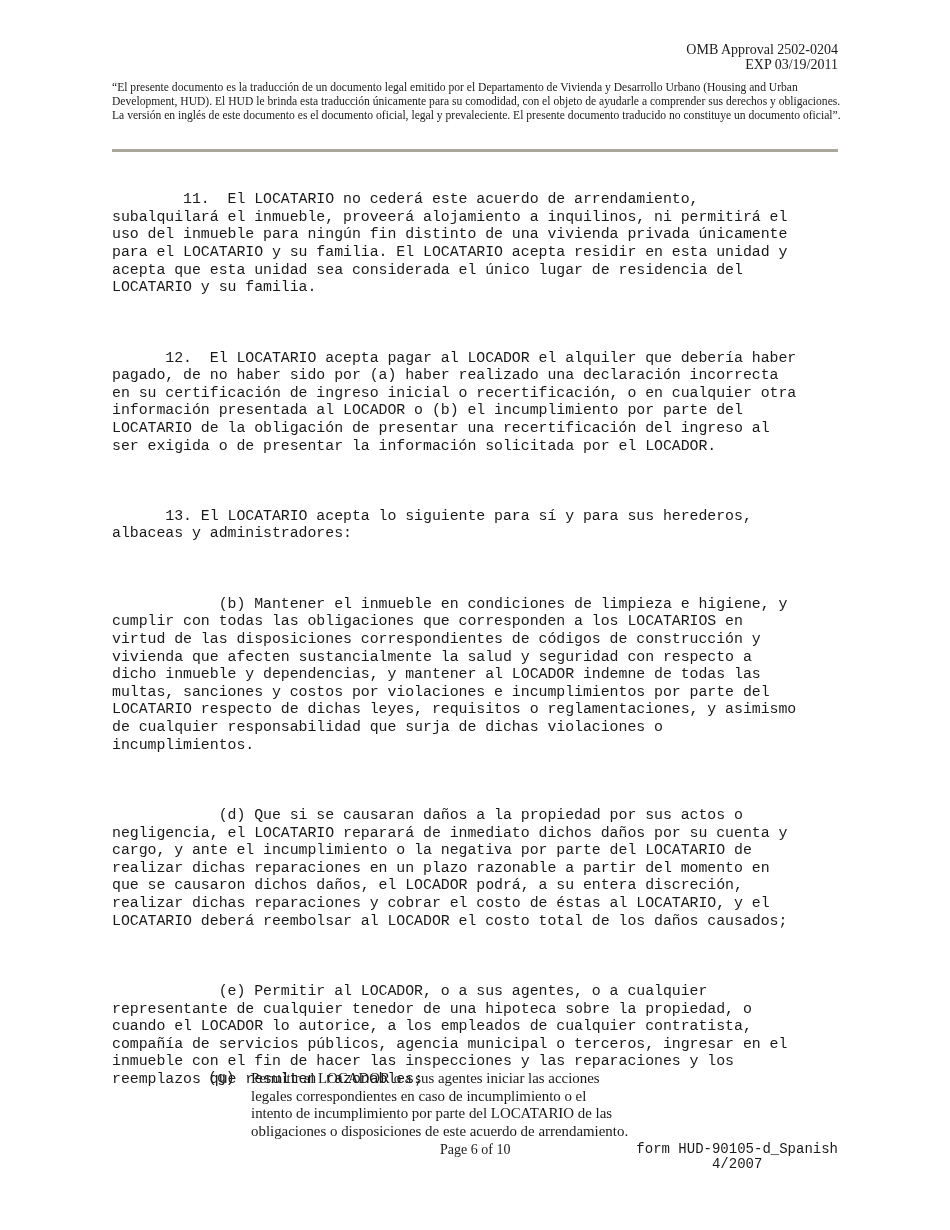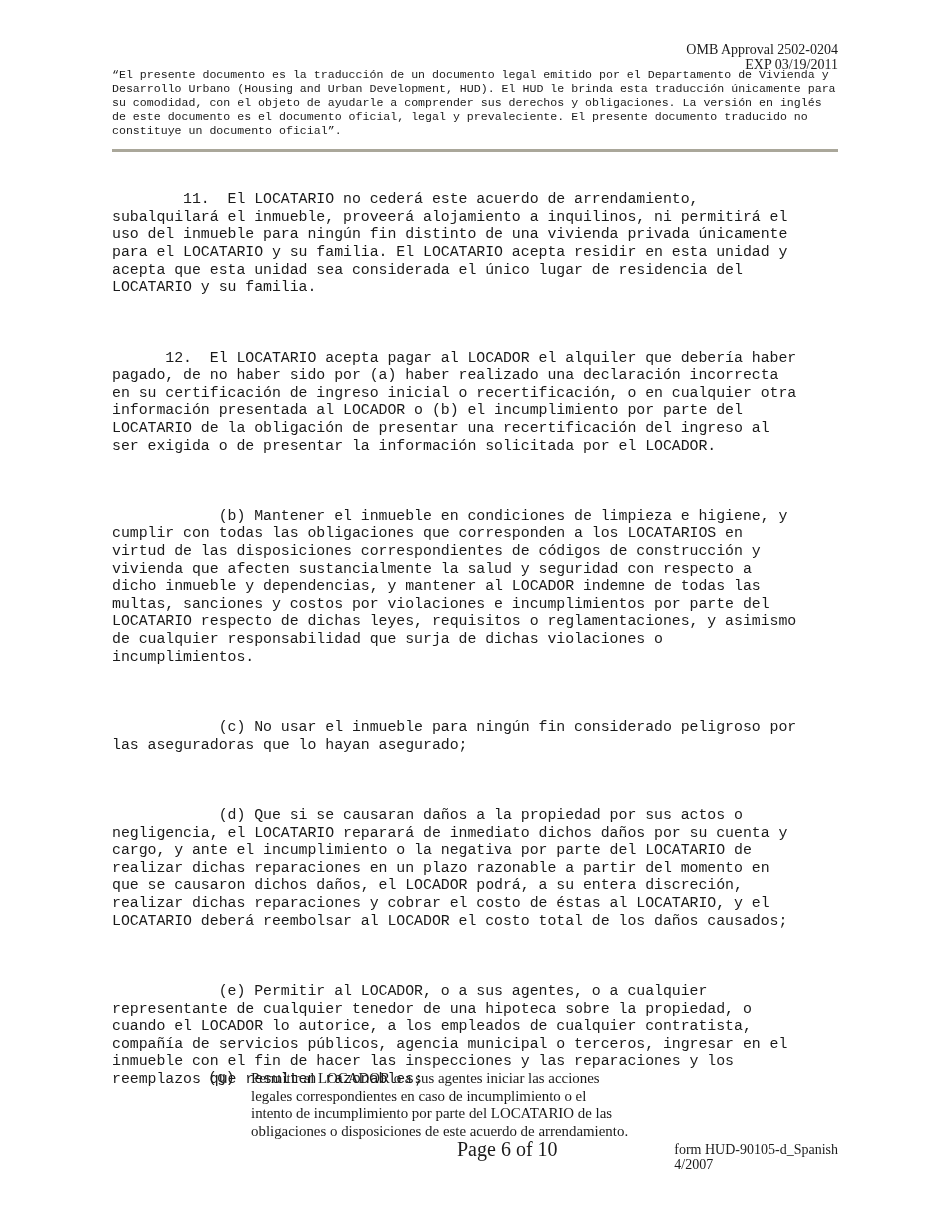--- a/index.html
+++ b/index.html
@@ -3,47 +3,47 @@
 <meta charset="utf-8">
 <style>
   html, body { margin: 0; padding: 0; background: #ffffff; }
   body { width: 950px; height: 1230px; position: relative; overflow: hidden; color: #1a1a1a; }
   .page { position: absolute; left: 0; top: 0; width: 950px; height: 1230px; }
   .omb {
     position: absolute; right: 112px; top: 42px; text-align: right;
     font-family: "Liberation Serif", serif; font-size: 14px; line-height: 15px;
   }
   .disclaimer {
-    position: absolute; left: 112px; top: 68px; width: 730px;
-    font-family: Liberation Mono, monospace; font-size: 11.6px; line-height: 14px;
+    position: absolute; left: 112px; top: 81px; width: 730px;
+    font-family: Liberation Serif, serif; font-size: 11.6px; line-height: 14px;
   }
   .rule {
     position: absolute; left: 112px; top: 149px; width: 726px; height: 3px;
     background: #aaa79a;
   }
   .body {
     position: absolute; left: 112px; top: 156px; width: 740px;
     font-family: "Liberation Mono", monospace; font-size: 14.9px; line-height: 17.6px;
     white-space: pre; letter-spacing: -0.05px;
   }
   .para { margin: 0 0 17.6px 0; }
   .item-g {
     position: absolute; left: 208px; top: 1070px;
     font-family: "Liberation Mono", monospace; font-size: 14.9px; line-height: 17.6px;
     white-space: pre;
   }
   .item-g .label { position: absolute; left: 0; top: 0; }
   .item-g .text { position: absolute; left: 43px; top: 0; font-family: Liberation Serif, serif; }
   .footer-page {
-    position: absolute; left: 457px; top: 1142px;
-    font-family: "Liberation Serif", serif; font-size: 20px; line-height: 15px;
+    position: absolute; left: 440px; top: 1142px;
+    font-family: "Liberation Serif", serif; font-size: 14px; line-height: 15px;
   }
   .footer-form {
-    position: absolute; right: 112px; top: 1142px; text-align: left;
-    font-family: Liberation Serif, serif; font-size: 14px; line-height: 15px;
+    position: absolute; right: 112px; top: 1142px; text-align: center;
+    font-family: Liberation Mono, monospace; font-size: 14px; line-height: 15px;
   }
 </style>
 </head>
 <body>
 
 <div class="page">
   <div class="omb">
     <div>OMB Approval 2502-0204</div>
     <div>EXP  03/19/2011</div>
   </div>
@@ -58,31 +58,31 @@
 uso del inmueble para ningún fin distinto de una vivienda privada únicamente
 para el LOCATARIO y su familia. El LOCATARIO acepta residir en esta unidad y
 acepta que esta unidad sea considerada el único lugar de residencia del
 LOCATARIO y su familia.</div>
     <div class="para">      12.  El LOCATARIO acepta pagar al LOCADOR el alquiler que debería haber
 pagado, de no haber sido por (a) haber realizado una declaración incorrecta
 en su certificación de ingreso inicial o recertificación, o en cualquier otra
 información presentada al LOCADOR o (b) el incumplimiento por parte del
 LOCATARIO de la obligación de presentar una recertificación del ingreso al
 ser exigida o de presentar la información solicitada por el LOCADOR.</div>
+    <div class="para">      13. El LOCATARIO acepta lo siguiente para sí y para sus herederos,
+albaceas y administradores:</div>
     <div class="para">            (b) Mantener el inmueble en condiciones de limpieza e higiene, y
 cumplir con todas las obligaciones que corresponden a los LOCATARIOS en
 virtud de las disposiciones correspondientes de códigos de construcción y
 vivienda que afecten sustancialmente la salud y seguridad con respecto a
 dicho inmueble y dependencias, y mantener al LOCADOR indemne de todas las
 multas, sanciones y costos por violaciones e incumplimientos por parte del
 LOCATARIO respecto de dichas leyes, requisitos o reglamentaciones, y asimismo
 de cualquier responsabilidad que surja de dichas violaciones o
 incumplimientos.</div>
-    <div class="para">            (c) No usar el inmueble para ningún fin considerado peligroso por
-las aseguradoras que lo hayan asegurado;</div>
     <div class="para">            (d) Que si se causaran daños a la propiedad por sus actos o
 negligencia, el LOCATARIO reparará de inmediato dichos daños por su cuenta y
 cargo, y ante el incumplimiento o la negativa por parte del LOCATARIO de
 realizar dichas reparaciones en un plazo razonable a partir del momento en
 que se causaron dichos daños, el LOCADOR podrá, a su entera discreción,
 realizar dichas reparaciones y cobrar el costo de éstas al LOCATARIO, y el
 LOCATARIO deberá reembolsar al LOCADOR el costo total de los daños causados;</div>
     <div class="para">            (e) Permitir al LOCADOR, o a sus agentes, o a cualquier
 representante de cualquier tenedor de una hipoteca sobre la propiedad, o
 cuando el LOCADOR lo autorice, a los empleados de cualquier contratista,

